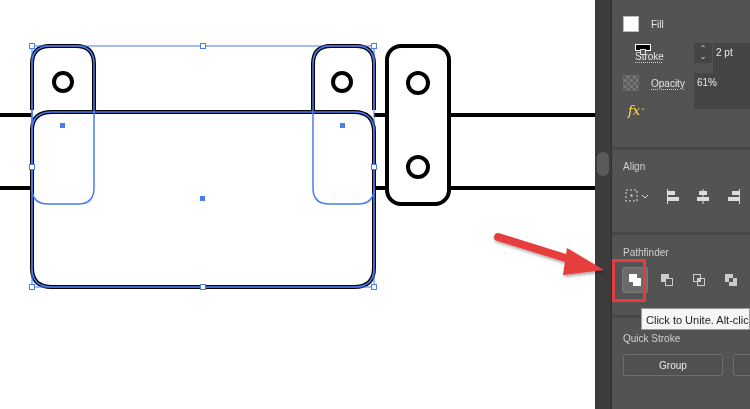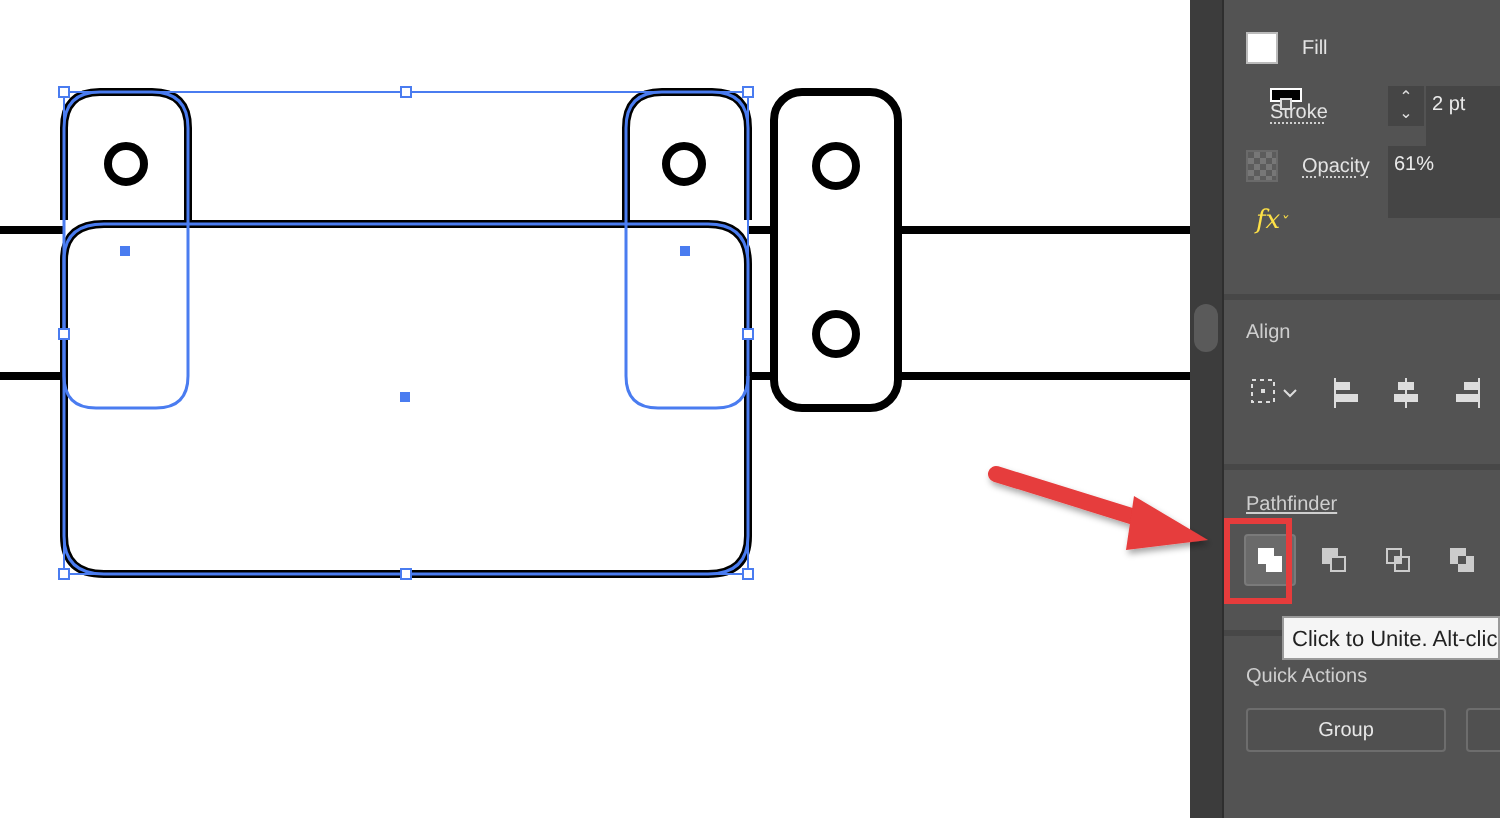--- a/index.html
+++ b/index.html
@@ -137,21 +137,21 @@
   </div>
   <div class="icon-btn" style="left:110px;top:185px;">
     <svg width="18" height="18" viewBox="0 0 18 18">
       <rect x="15" y="2" width="1" height="15" fill="#ddd"></rect>
       <rect x="8" y="4" width="7" height="4" fill="#ddd"></rect>
       <rect x="4" y="10" width="11" height="4" fill="#ddd"></rect>
     </svg>
   </div>
   <div class="divider" style="top:232px;"></div>
 
-  <div class="sec-title" style="top:247px;text-decoration:underline;">Pathfinder</div>
+  <div class="sec-title" style="top:247px;">Pathfinder</div>
   <div class="pf-btn active" style="left:10px;">
     <svg width="16" height="16" viewBox="0 0 16 16">
       <path d="M2,2 H10 V6 H14 V14 H6 V10 H2 Z" fill="#fff"></path>
     </svg>
   </div>
   <div class="pf-btn" style="left:42px;">
     <svg width="16" height="16" viewBox="0 0 16 16">
       <path d="M2,2 H10 V6 H6 V10 H2 Z" fill="#ccc"></path>
       <rect x="6.5" y="6.5" width="7" height="7" fill="none" stroke="#ccc"></rect>
     </svg>
@@ -164,21 +164,21 @@
     </svg>
   </div>
   <div class="pf-btn" style="left:106px;">
     <svg width="16" height="16" viewBox="0 0 16 16">
       <path d="M2,2 H10 V6 H6 V10 H2 Z" fill="#ccc"></path>
       <path d="M10,6 H14 V14 H6 V10 H10 Z" fill="#ccc"></path>
     </svg>
   </div>
   <div class="divider" style="top:315px;"></div>
 
-  <div class="sec-title" style="top:333px;">Quick Actions</div>
+  <div class="sec-title" style="top:333px;">Quick Stroke</div>
   <div class="qa-btn" style="left:11px;width:100px;">Group</div>
   <div class="qa-btn" style="left:121px;width:30px;"></div>
 </div>
 
 <div class="highlight"></div>
 <div class="tooltip">Click to Unite. Alt-click to create compound shape</div>
 
 <svg id="arrow" width="750" height="409" viewBox="0 0 750 409">
   <defs>
     <filter id="sh" x="-20%" y="-20%" width="140%" height="140%">

